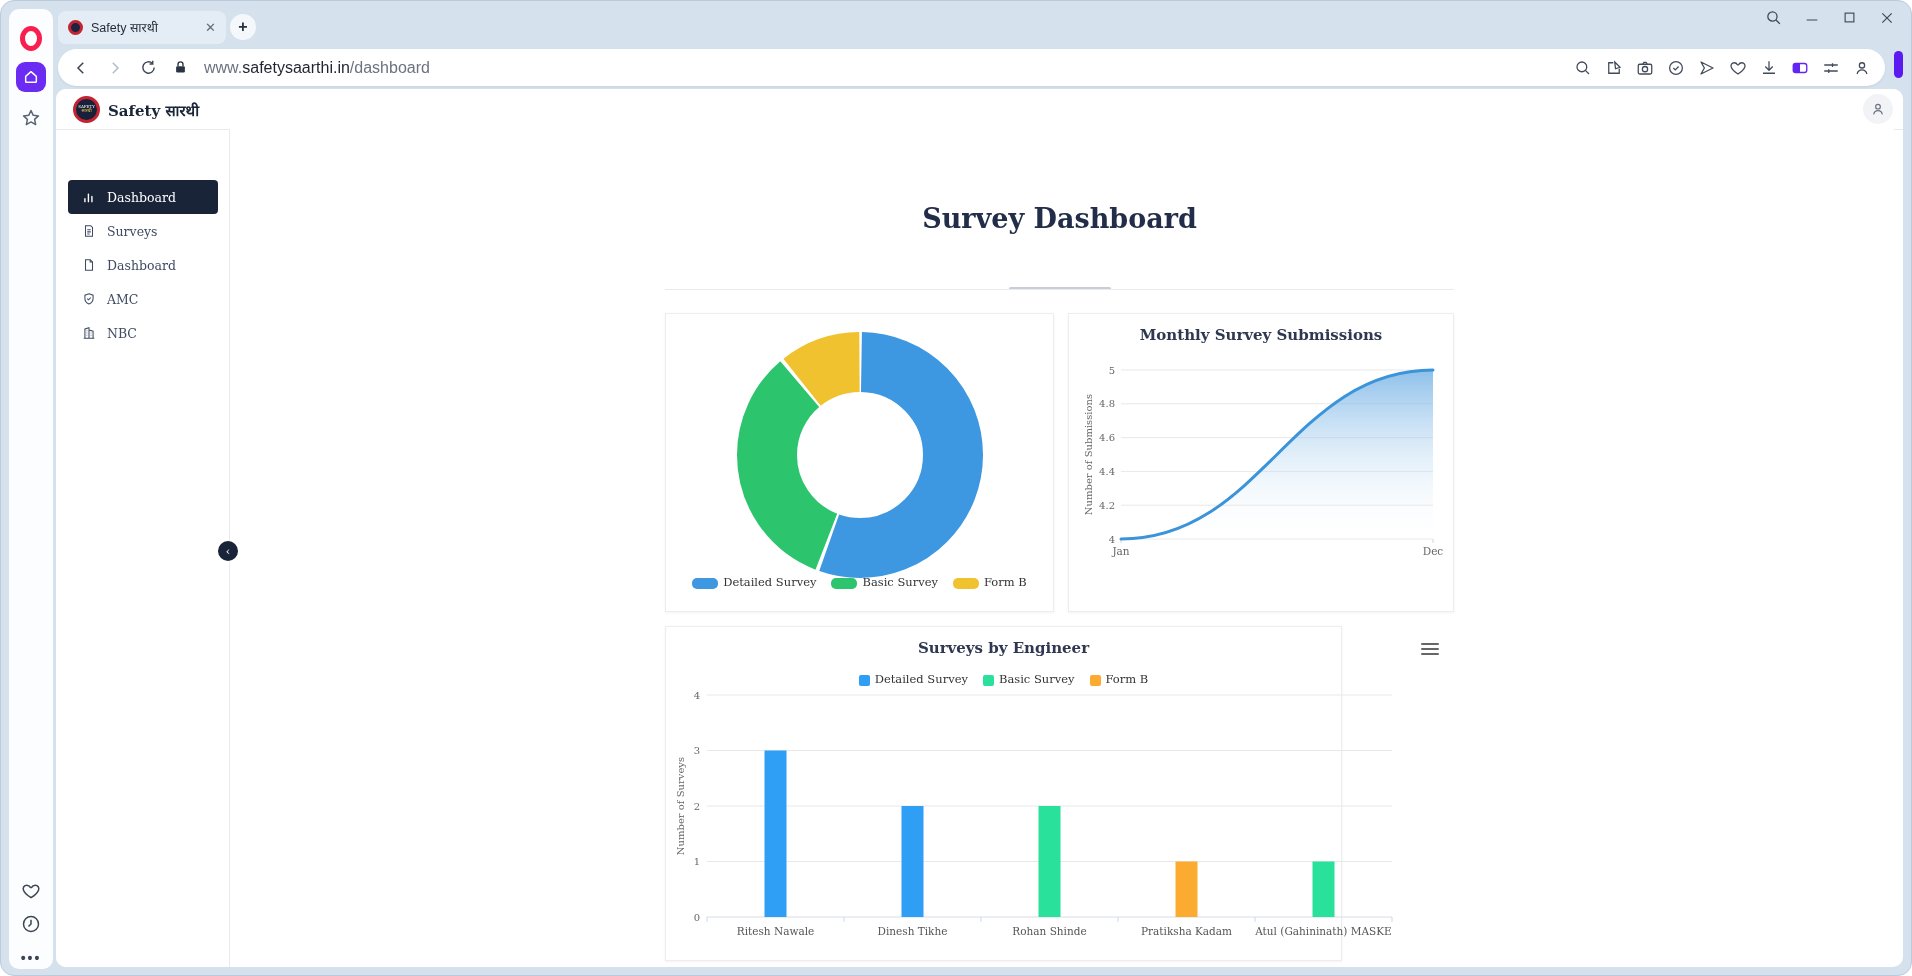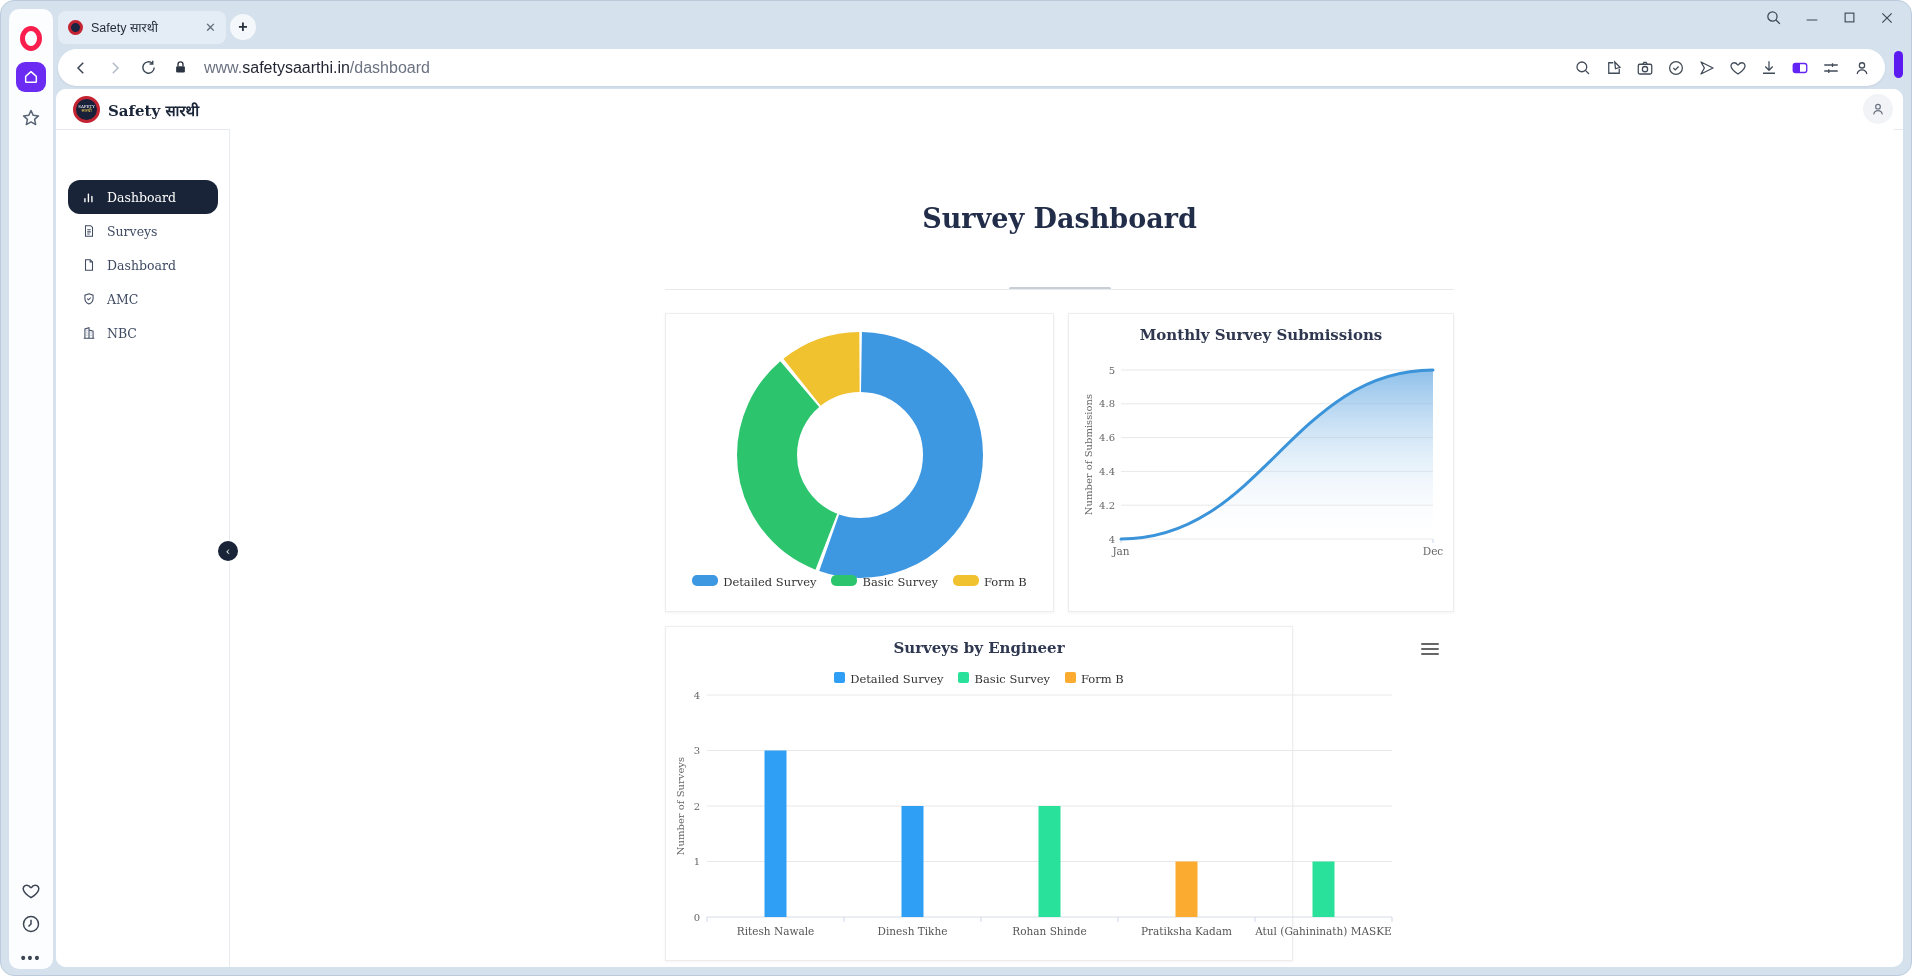--- a/index.html
+++ b/index.html
@@ -36,38 +36,38 @@
   .page { position:absolute; left:55px; top:88px; width:1847px; height:878px; background:#fff; border-radius:10px; overflow:hidden; font-family:"DejaVu Serif", serif; }
   .page-header { position:absolute; left:0; top:0; width:100%; height:41px; border-bottom:1px solid #e7eaee; background:#fff; }
   .brand-logo { position:absolute; left:17px; top:7px; width:27px; height:27px; border-radius:50%; background:#18203a; border:3px solid #c42332; display:flex; flex-direction:column; align-items:center; justify-content:center; line-height:1; }
   .brand-logo span { display:block; font-size:4px; color:#fff; }
   .brand-logo .l2 { color:#ffd54a; font-size:4.5px; }
   .brand-name { position:absolute; left:52px; top:11px; font-size:15px; font-weight:bold; color:#1b2538; }
   .profile-btn { position:absolute; left:1807px; top:5px; width:30px; height:30px; border-radius:50%; background:#f1f3f6; color:#6b7280; display:flex; align-items:center; justify-content:center; }
 
   .side-nav { position:absolute; left:0; top:41px; width:174px; height:837px; border-right:1px solid #e7eaee; background:#fff; }
   .nav-list { position:absolute; left:12px; top:50px; width:150px; }
-  .nav-item { height:34px; border-radius:12px; display:flex; align-items:center; padding-left:14px; gap:11px; color:#3f4b63; font-size:12.5px; cursor:default; }
+  .nav-item { height:34px; border-radius:4px; display:flex; align-items:center; padding-left:14px; gap:11px; color:#3f4b63; font-size:12.5px; cursor:default; }
   .nav-item.active { background:#1a2438; color:#fff; }
   .collapse-btn { position:absolute; left:162px; top:452px; width:20px; height:20px; border-radius:50%; background:#1a2438; color:#fff; display:flex; align-items:center; justify-content:center; font-size:11px; z-index:5; }
 
   .main { position:absolute; left:174px; top:40px; width:1664px; height:837px; background:#fff; }
   .page-title { position:absolute; left:435px; top:74px; width:789px; text-align:center; font-size:27px; font-weight:bold; color:#222d49; }
   .survey-tab { position:absolute; left:435px; top:132px; width:789px; text-align:center; font-size:13.5px; color:#2c3550; }
   .tab-underline { position:absolute; left:779px; top:158px; width:102px; height:3px; background:#c9ced6; border-radius:2px; }
   .tab-line { position:absolute; left:435px; top:160px; width:789px; height:1px; background:#e8eaee; }
 
   .card { position:absolute; background:#fff; border:1px solid #ededf0; border-radius:0; box-shadow:0 1px 3px rgba(0,0,0,.05); }
   .card-donut { left:435px; top:184px; width:389px; height:299px; }
   .card-line  { left:838px; top:184px; width:386px; height:299px; }
-  .card-bar   { left:435px; top:497px; width:628px; height:335px; }
+  .card-bar   { left:435px; top:497px; width:677px; height:335px; }
 
   .chart-title { position:absolute; left:0; top:12px; width:100%; text-align:center; font-size:15px; font-weight:bold; color:#2f3850; }
   .legend { position:absolute; left:0; width:100%; display:flex; justify-content:center; align-items:center; gap:15px; }
-  .legend-item { display:flex; align-items:flex-start; gap:5px; font-size:11.5px; color:#333; cursor:default; }
+  .legend-item { display:flex; align-items:flex-end; gap:5px; font-size:11.5px; color:#333; cursor:default; }
   .sw-pill { width:26px; height:11px; border-radius:5px; }
   .sw-sq { width:11px; height:11px; border-radius:2px; }
   .burger { position:absolute; left:755px; top:14px; width:18px; height:16px; display:flex; flex-direction:column; justify-content:space-between; padding:2px 0; }
   .burger div { height:2px; background:#666; border-radius:1px; }
 
   svg text { font-family:"DejaVu Serif", serif; }
 </style>
 </head>
 <body>
 

